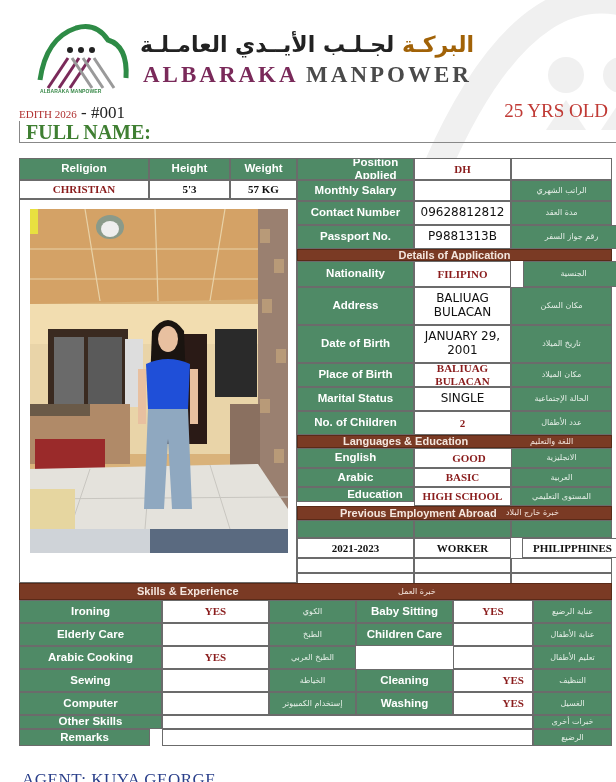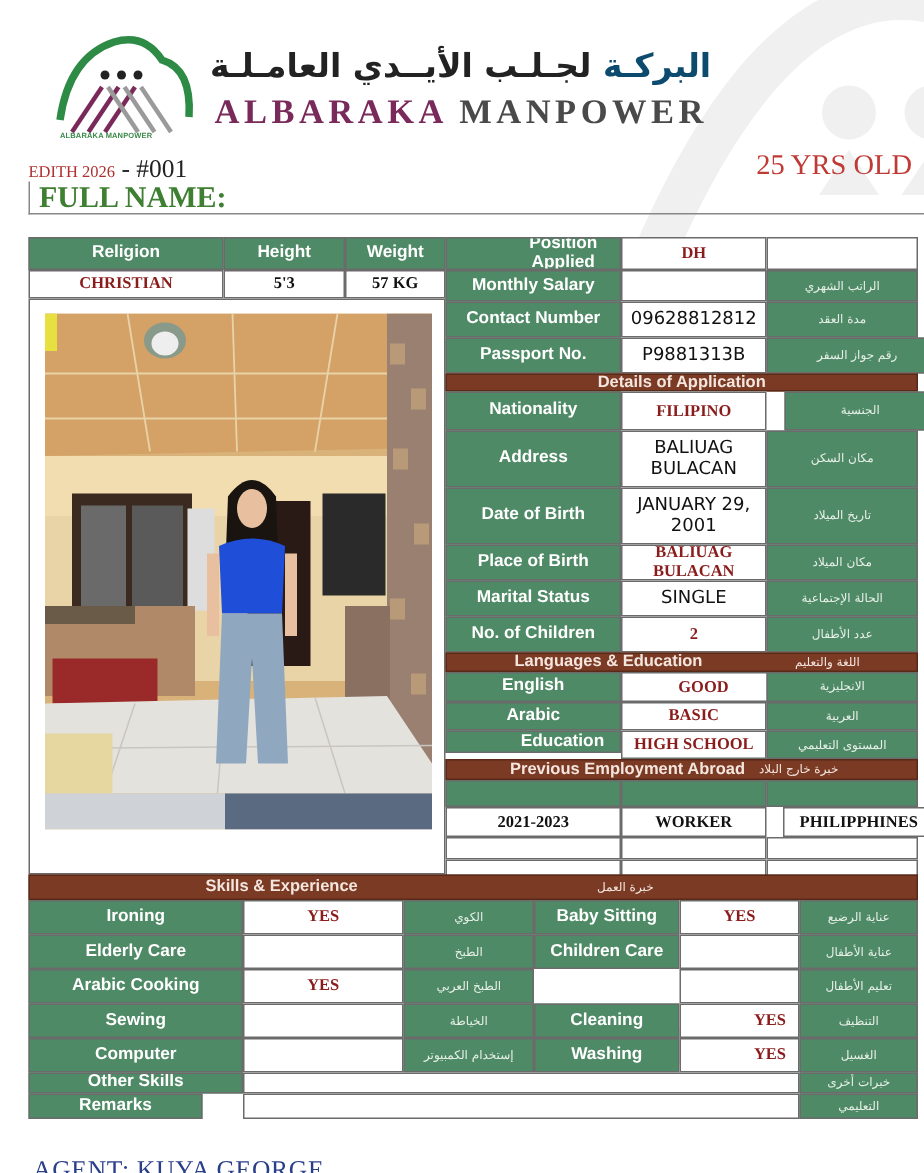--- a/index.html
+++ b/index.html
@@ -4,21 +4,21 @@
 <style>
   * { box-sizing: border-box; margin: 0; padding: 0; }
   html, body { width: 616px; height: 782px; overflow: hidden; background: #ffffff; }
   body { position: relative; font-family: "Liberation Sans", sans-serif; }
 
   .wm { position: absolute; right: -60px; top: -40px; width: 260px; height: 220px; pointer-events: none; }
 
   .logo { position: absolute; left: 36px; top: 18px; width: 96px; height: 80px; }
   .logo-caption { position: absolute; left: 40px; top: 88px; font-size: 5px; font-weight: bold; color: #3a8a4a; font-family: "Liberation Sans", sans-serif; letter-spacing: 0.1px; }
   .brand-ar { position: absolute; left: 140px; top: 32px; font-size: 22px; font-weight: bold; color: #222; font-family: "DejaVu Sans", sans-serif; direction: rtl; white-space: nowrap; }
-  .brand-ar .acc { color: #0c4a6e; }
+  .brand-ar .acc { color: #a16207; }
   .brand-en { position: absolute; left: 143px; top: 62px; font-size: 23px; font-weight: bold; letter-spacing: 3px; font-family: "Liberation Serif", serif; white-space: nowrap; }
   .brand-en .a { color: #7a2a5a; }
   .brand-en .b { color: #4a4a4a; }
 
   .edition { position: absolute; left: 19px; top: 103px; font-family: "Liberation Serif", serif; color: #222; white-space: nowrap; }
   .edition .e1 { font-size: 11px; color: #b03030; }
   .edition .e2 { font-size: 17px; }
   .age { position: absolute; right: 8px; top: 100px; font-family: "Liberation Serif", serif; font-size: 19px; color: #c03a35; }
 
   .namebar { position: absolute; left: 19px; top: 121px; width: 597px; height: 22px; border-bottom: 1px solid #888; border-left: 1px solid #888; }
@@ -233,18 +233,18 @@
     <div class="cell ga" style="left: 514px; top: 511px; width: 79px; height: 23px;">التنظيف</div>
     <div class="cell g" style="left: 0px; top: 534px; width: 143px; height: 23px;">Computer</div>
     <div class="cell w rv" style="left: 143px; top: 534px; width: 107px; height: 23px;"></div>
     <div class="cell ga" style="left: 250px; top: 534px; width: 87px; height: 23px;">إستخدام الكمبيوتر</div>
     <div class="cell g" style="left: 337px; top: 534px; width: 97px; height: 23px;">Washing</div>
     <div class="cell w rv" style="left: 434px; top: 534px; width: 80px; height: 23px; justify-content: flex-end; padding-right: 8px;">YES</div>
     <div class="cell ga" style="left: 514px; top: 534px; width: 79px; height: 23px;">الغسيل</div>
     <div class="cell g" style="left: 0px; top: 557px; width: 143px; height: 14px;">Other Skills</div>
     <div class="cell w pv" style="left: 143px; top: 557px; width: 371px; height: 14px;"></div>
     <div class="cell ga" style="left: 514px; top: 557px; width: 79px; height: 14px;">خبرات أخرى</div>
-    <div class="cell g" style="left: 0px; top: 571px; width: 116px; height: 17px;">Remarks</div>
+    <div class="cell g" style="left: 0px; top: 571px; width: 131px; height: 17px;">Remarks</div>
     <div class="cell w pv" style="left: 143px; top: 571px; width: 371px; height: 17px;"></div>
-    <div class="cell ga" style="left: 514px; top: 571px; width: 79px; height: 17px;">التعليمي</div>
+    <div class="cell ga" style="left: 514px; top: 571px; width: 79px; height: 17px;">الرضيع</div>
   </div>
 
 <div class="agent">AGENT: KUYA GEORGE</div>
 
 </body></html>

